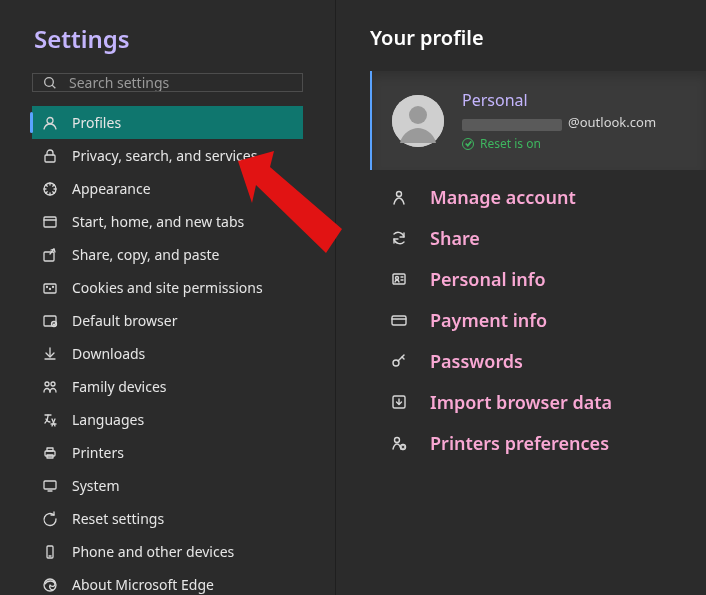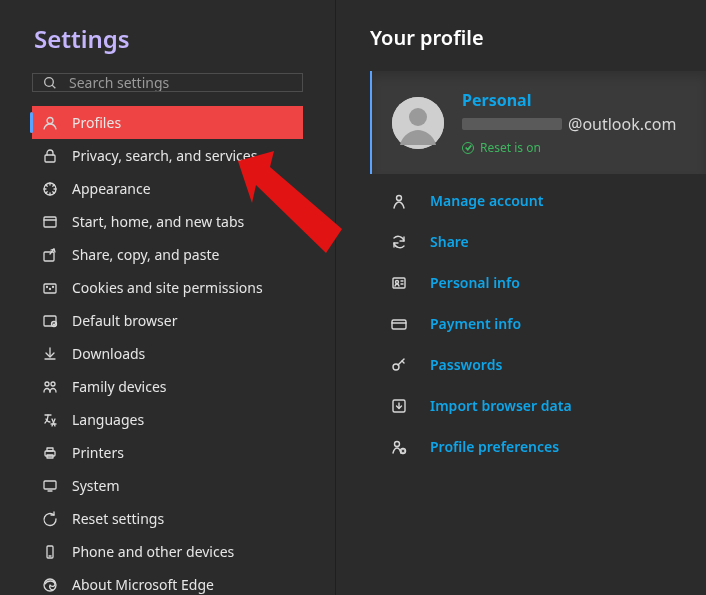--- a/index.html
+++ b/index.html
@@ -56,21 +56,21 @@
       align-items: center;
       height: 33px;
       padding: 0 8px 0 10px;
       cursor: pointer;
       color: #e6e6e6;
       font-size: 14px;
       white-space: nowrap;
       position: relative;
     }
     .nav-item.active {
-      background: #ef4444;
+      background: #0f766e;
     }
     .nav-item.active::before {
       content: "";
       position: absolute;
       left: -2px; top: 6px; bottom: 6px;
       width: 3px;
       background: #5aa3ff;
       border-radius: 2px;
     }
     .nav-item .icon {
@@ -105,22 +105,22 @@
     .avatar {
       width: 52px; height: 52px;
       border-radius: 50%;
       background: #d0d0d0;
       display: flex; align-items: center; justify-content: center;
       margin-right: 18px;
       flex-shrink: 0;
     }
     .avatar svg { width: 52px; height: 52px; }
     .profile-info { display: flex; flex-direction: column; gap: 2px; }
-    .profile-name { font-size: 16px; font-weight: 700; color: #0ea5e9; }
-    .profile-email { font-size: 16px; color: #d8d8d8; display: flex; align-items: center; gap: 6px; }
+    .profile-name { font-size: 16px; font-weight: 400; color: #c4b5fd; }
+    .profile-email { font-size: 13px; color: #d8d8d8; display: flex; align-items: flex-end; gap: 6px; }
     .email-masked {
       display: inline-block;
       width: 100px; height: 12px;
       background: #5a5a5a;
       border-radius: 2px;
     }
     .sync-line { display: flex; align-items: center; gap: 6px; margin-top: 2px; }
     .sync-check {
       width: 12px; height: 12px;
       border: 1.5px solid #3eb55f;
@@ -129,23 +129,23 @@
     }
     .sync-check svg { width: 7px; height: 7px; stroke: #3eb55f; stroke-width: 2.5; fill: none; }
     .sync-text { color: #3eb55f; font-size: 12px; }
 
     .action-list { list-style: none; padding: 6px 0 0 0; }
     .action-item {
       display: flex; align-items: center;
       height: 41px;
       padding-left: 20px;
       cursor: pointer;
-      color: #0ea5e9;
+      color: #f9a8d4;
       font-weight: 600;
-      font-size: 14px;
+      font-size: 18px;
       text-align: center;
     }
     .action-item .icon {
       width: 18px; height: 18px;
       margin-right: 22px;
       display: inline-flex; align-items: center; justify-content: center;
       flex-shrink: 0;
     }
     .action-item .icon svg { width: 18px; height: 18px; stroke: #d8d8d8; fill: none; }
 
@@ -370,21 +370,21 @@
             </svg>
           </span>
           <span>Import browser data</span>
         </li>
         <li class="action-item">
           <span class="icon">
             <svg viewBox="0 0 18 18" stroke-width="1.4" stroke-linecap="round" stroke-linejoin="round">
               <use href="#profilepref-icon"></use>
             </svg>
           </span>
-          <span>Profile preferences</span>
+          <span>Printers preferences</span>
         </li>
       </ul>
   </main>
 </div>
 
 <svg class="arrow" viewBox="0 0 120 110">
   <defs></defs>
   <polygon points="6,10 42,0 38,16 110,78 94,102 24,34 20,52" fill="#e11313"></polygon>
 </svg>
 

